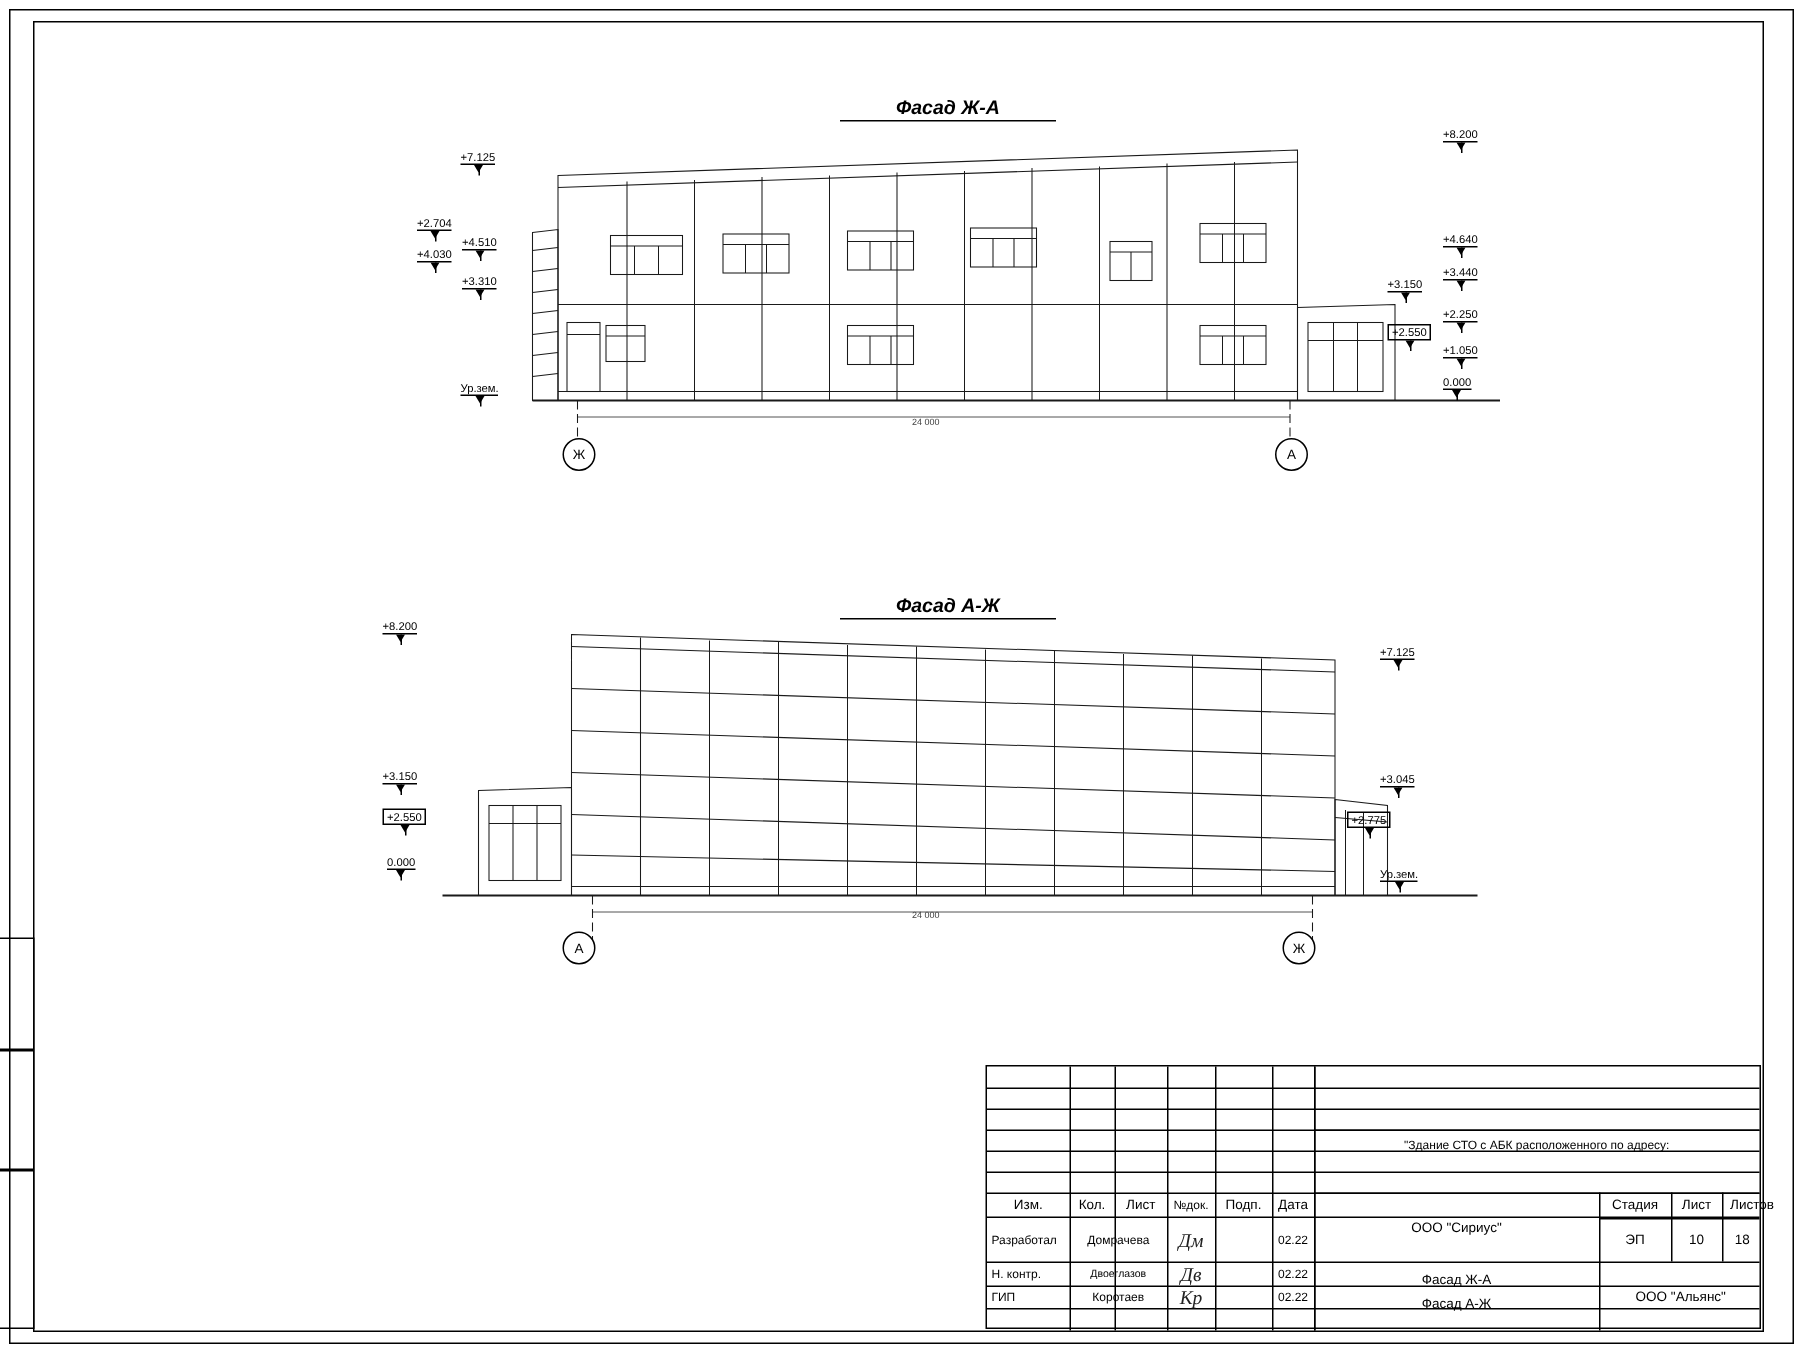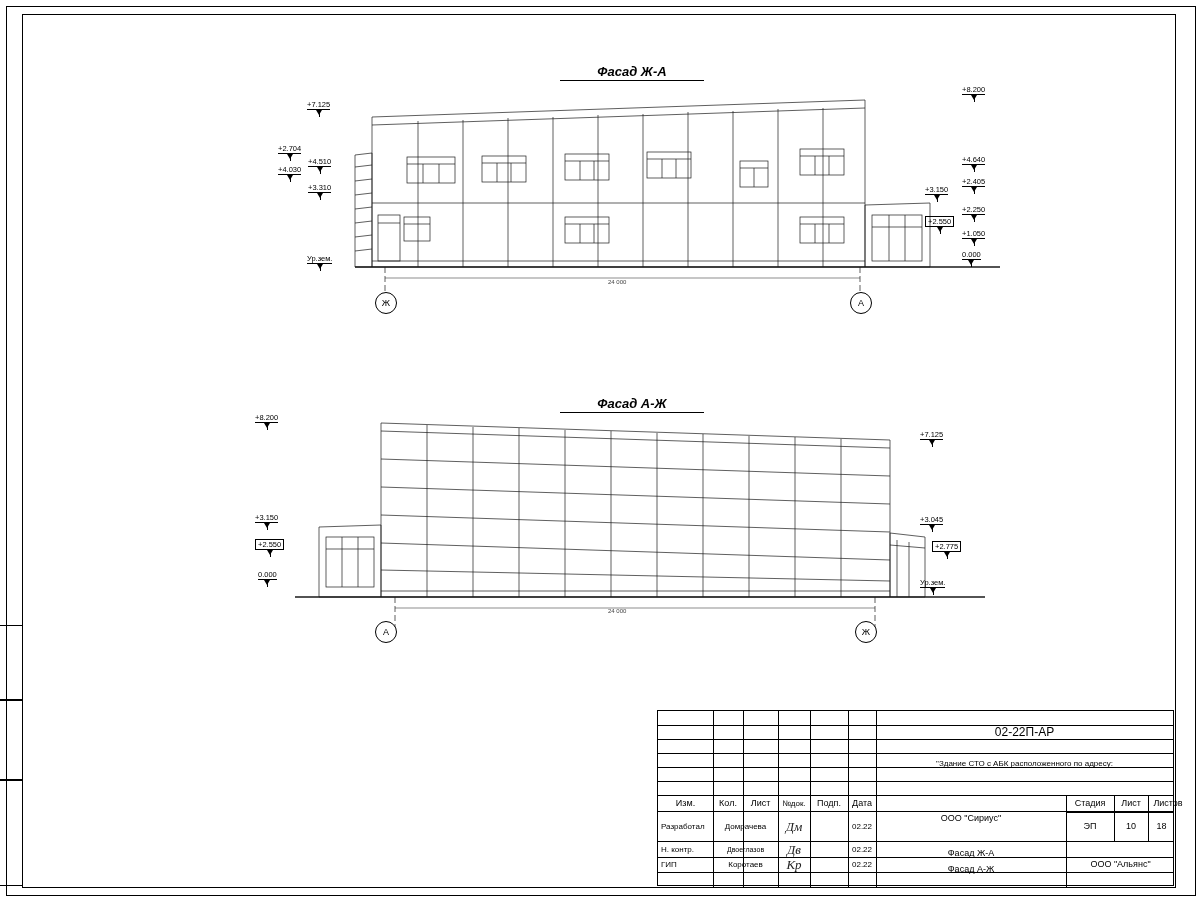--- a/index.html
+++ b/index.html
@@ -197,21 +197,21 @@
 
   <div class="lvl underline" style="left:962px;top:85px;">
     <span class="t">+8.200</span>
     <span class="arrow"></span>
   </div>
   <div class="lvl underline" style="left:962px;top:155px;">
     <span class="t">+4.640</span>
     <span class="arrow"></span>
   </div>
   <div class="lvl underline" style="left:962px;top:177px;">
-    <span class="t">+2.405</span>
+    <span class="t">+3.440</span>
     <span class="arrow"></span>
   </div>
   <div class="lvl underline" style="left:925px;top:185px;">
     <span class="t">+3.150</span>
     <span class="arrow"></span>
   </div>
   <div class="lvl underline" style="left:962px;top:205px;">
     <span class="t">+2.250</span>
     <span class="arrow"></span>
   </div>
@@ -297,21 +297,21 @@
   </div>
 
   <div class="lvl underline" style="left:920px;top:430px;">
     <span class="t">+7.125</span>
     <span class="arrow"></span>
   </div>
   <div class="lvl underline" style="left:920px;top:515px;">
     <span class="t">+3.045</span>
     <span class="arrow"></span>
   </div>
-  <div class="lvl boxed" style="left:932px;top:541px;">
+  <div class="lvl boxed" style="left:898px;top:541px;">
     <span class="t">+2.775</span>
     <span class="arrow"></span>
   </div>
   <div class="lvl underline" style="left:920px;top:578px;">
     <span class="t">Ур.зем.</span>
     <span class="arrow"></span>
   </div>
 
   <div class="dimtext" style="left:608px;top:608px;">24 000</div>
   <div class="bubble" style="left:375px;top:621px;">А</div>
@@ -332,21 +332,20 @@
     <div class="h" style="top:56px;"></div>
     <div class="h" style="top:70px;"></div>
     <div class="h" style="top:84px;"></div>
     <div class="h" style="top:100px;"></div>
     <div class="h" style="top:130px;"></div>
     <div class="h" style="top:146px;"></div>
     <div class="h" style="top:161px;"></div>
 
     <div class="v" style="left:218px;top:0;height:176px;"></div>
 
-    <div class="tb-cell big" style="left:218px;top:0;width:297px;height:42px;">02-22П-АР</div>
     <div class="h" style="left:218px;top:42px;"></div>
 
     <div class="tb-cell small" style="left:218px;top:44px;width:297px;height:16px;">"Здание СТО с АБК расположенного по адресу:</div>
     <div class="h" style="left:218px;top:84px;"></div>
 
     <div class="tb-cell" style="left:0px;top:84px;width:55px;height:16px;">Изм.</div>
     <div class="tb-cell" style="left:55px;top:84px;width:30px;height:16px;">Кол.</div>
     <div class="tb-cell" style="left:85px;top:84px;width:35px;height:16px;">Лист</div>
     <div class="tb-cell small" style="left:120px;top:84px;width:32px;height:16px;">№док.</div>
     <div class="tb-cell" style="left:152px;top:84px;width:38px;height:16px;">Подп.</div>

